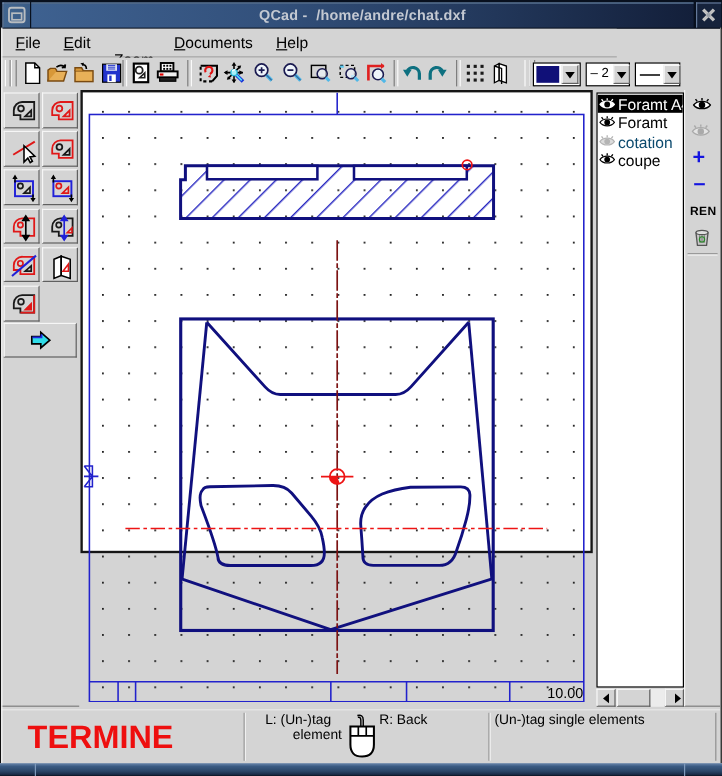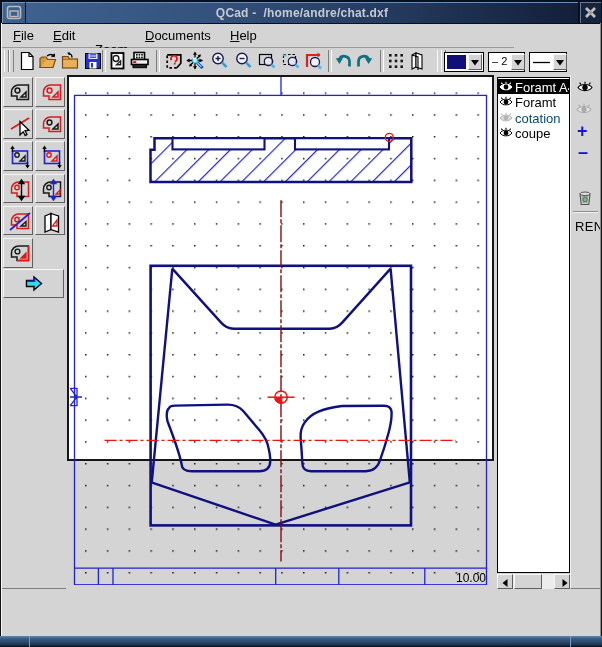--- a/index.html
+++ b/index.html
@@ -369,30 +369,47 @@
         <circle cx="8" cy="6.5" r="2.7" fill="#000"></circle>
         <path d="M4,3.5 L2.6,1.6 M8,2.7 L8,0.7 M12,3.5 L13.4,1.6" stroke="#000" stroke-width="1.2"></path>
       </svg>
     <svg width="16" height="13" style="position:absolute;left:5px;top:28px">
         <path d="M1,6.5 C4,2.4 12,2.4 15,6.5 C12,10.6 4,10.6 1,6.5 Z" fill="#e4e4e4" stroke="#aaa" stroke-width="1.1"></path>
         <circle cx="8" cy="6.5" r="2.7" fill="#aaa"></circle>
         <path d="M4,3.5 L2.6,1.6 M8,2.7 L8,0.7 M12,3.5 L13.4,1.6" stroke="#aaa" stroke-width="1.2"></path>
       </svg>
     <div style="position:absolute;left:6px;top:46px;font-size:18px;font-weight:bold;color:#1414e0;">+</div>
     <div style="position:absolute;left:7px;top:67px;font-size:18px;font-weight:bold;color:#1414e0;">–</div>
-    <div style="position:absolute;left:4px;top:96px;font-size:13px;font-weight:normal;color:#000;letter-spacing:0.3px;margin-top:48px;">REN</div>
+    <div style="position:absolute;left:4px;top:96px;font-size:10px;font-weight:bold;color:#000;letter-spacing:0.3px;">REN</div>
     <svg width="16" height="17" style="position:absolute;left:6px;top:114px">
         <path d="M3,5 L13,5 L11.8,15.5 L4.2,15.5 Z" fill="#c8c8c8" stroke="#555" stroke-width="1.1"></path>
         <ellipse cx="8" cy="4.8" rx="5" ry="1.8" fill="#e0e0e0" stroke="#555" stroke-width="1"></ellipse>
         <path d="M6,7 L6.3,13.5 M8,7 L8,13.5 M10,7 L9.7,13.5" stroke="#777" stroke-width="0.9"></path>
         <circle cx="8" cy="10.5" r="2.2" fill="none" stroke="#2a8a2a" stroke-width="0.9"></circle>
       </svg>
     <div style="position:absolute;left:2px;top:136px;width:25px;height:0;border-top:1px solid #8c8c8c;border-bottom:1px solid #f4f4f4;"></div>
   </div>
 
+  <div class="abs" id="status" style="left:0;top:591px;width:602px;height:45px;background:#d4d4d4;border-top:1px solid #e8e8e8;">
+    <div style="position:absolute;left:23px;top:9px;line-height:1;font-size:27px;font-weight:bold;color:#ee0f0f;font-family:'Liberation Sans',sans-serif;letter-spacing:0;">TERMINE</div>
+    <div style="position:absolute;left:203px;top:2px;width:1px;height:40px;background:#909090;"></div>
+    <div style="position:absolute;left:204px;top:2px;width:1px;height:40px;background:#f0f0f0;"></div>
+    <div class="st" style="position:absolute;left:221px;top:1.5px;">L: (Un-)tag</div>
+    <div class="st" style="position:absolute;left:244px;top:15px;">element</div>
+    <div class="st" style="position:absolute;left:316px;top:1.5px;">R: Back</div>
+    <svg width="26" height="38" style="position:absolute;left:290px;top:2px">
+      <path d="M10.7,12 V6.5 Q10.7,3 8.2,3.8 M12.7,12 V6 Q12.7,1.2 7.8,2.2" fill="none" stroke="#000" stroke-width="1.2"></path>
+      <path d="M2,11.5 H21.6 V26.5 Q21.6,36.5 11.8,36.5 Q2,36.5 2,26.5 Z" fill="#fff" stroke="#000" stroke-width="1.7"></path>
+      <path d="M2,19.3 H21.6 M8.6,11.5 V19.3 M15.2,11.5 V19.3" stroke="#000" stroke-width="1.4" fill="none"></path>
+    </svg>
+    <div style="position:absolute;left:407px;top:2px;width:1px;height:40px;background:#909090;"></div>
+    <div style="position:absolute;left:408px;top:2px;width:1px;height:40px;background:#f0f0f0;"></div>
+    <div class="st" style="position:absolute;left:412px;top:1.5px;">(Un-)tag single elements</div>
+    <div style="position:absolute;left:596px;top:2px;width:1px;height:40px;background:#909090;"></div>
+  </div>
 
   <div class="abs" style="left:0;top:23px;width:1px;height:613px;background:#101010;"></div>
   <div class="abs" style="left:1px;top:23px;width:1px;height:613px;background:#fafafa;"></div>
   <div class="abs" style="left:600px;top:23px;width:1px;height:613px;background:#8a8a8a;"></div>
   <div class="abs" style="left:601px;top:23px;width:1px;height:613px;background:#161616;"></div>
 
   <div class="abs" style="left:0;top:636px;width:602px;height:11px;background:linear-gradient(180deg,#6986ab 0%,#3a5a82 25%,#2b4668 60%,#1a2c48 85%,#060b14 100%);">
     <div style="position:absolute;left:29px;top:0;width:1px;height:11px;background:#7e99bb;"></div>
     <div style="position:absolute;left:570px;top:0;width:1px;height:11px;background:#7e99bb;"></div>
   </div>

